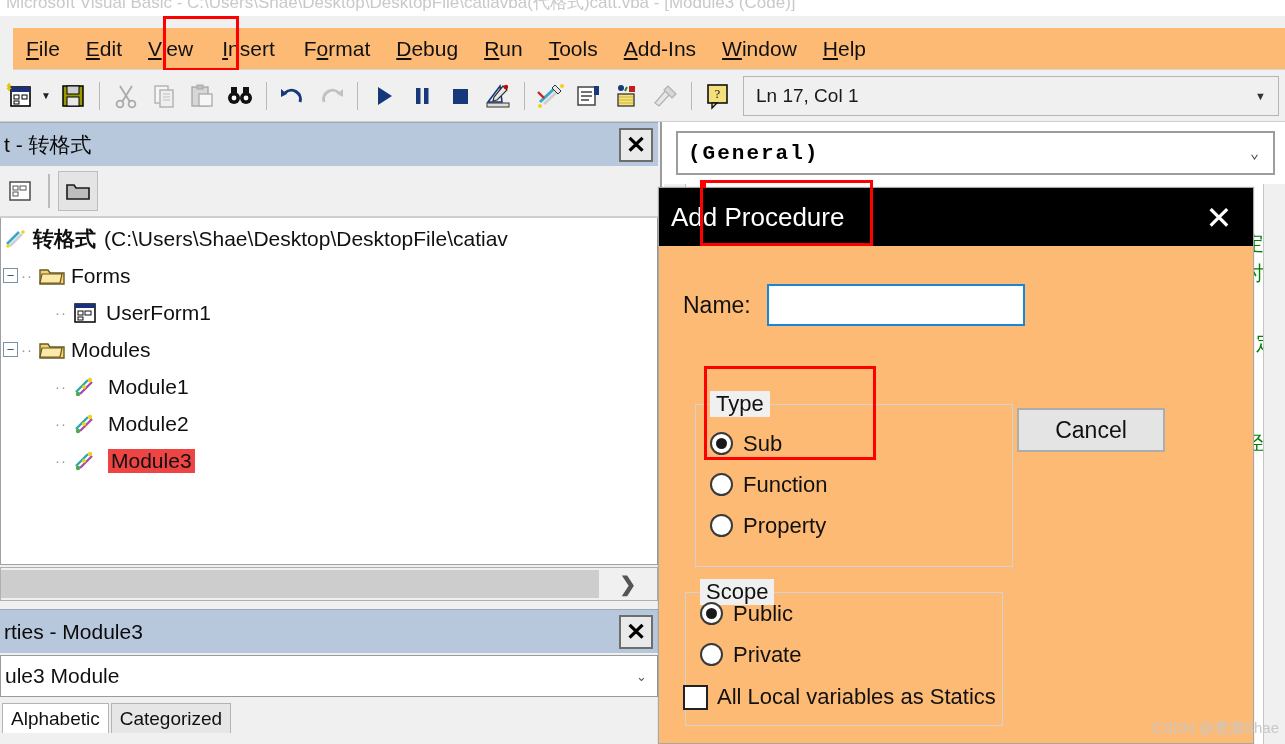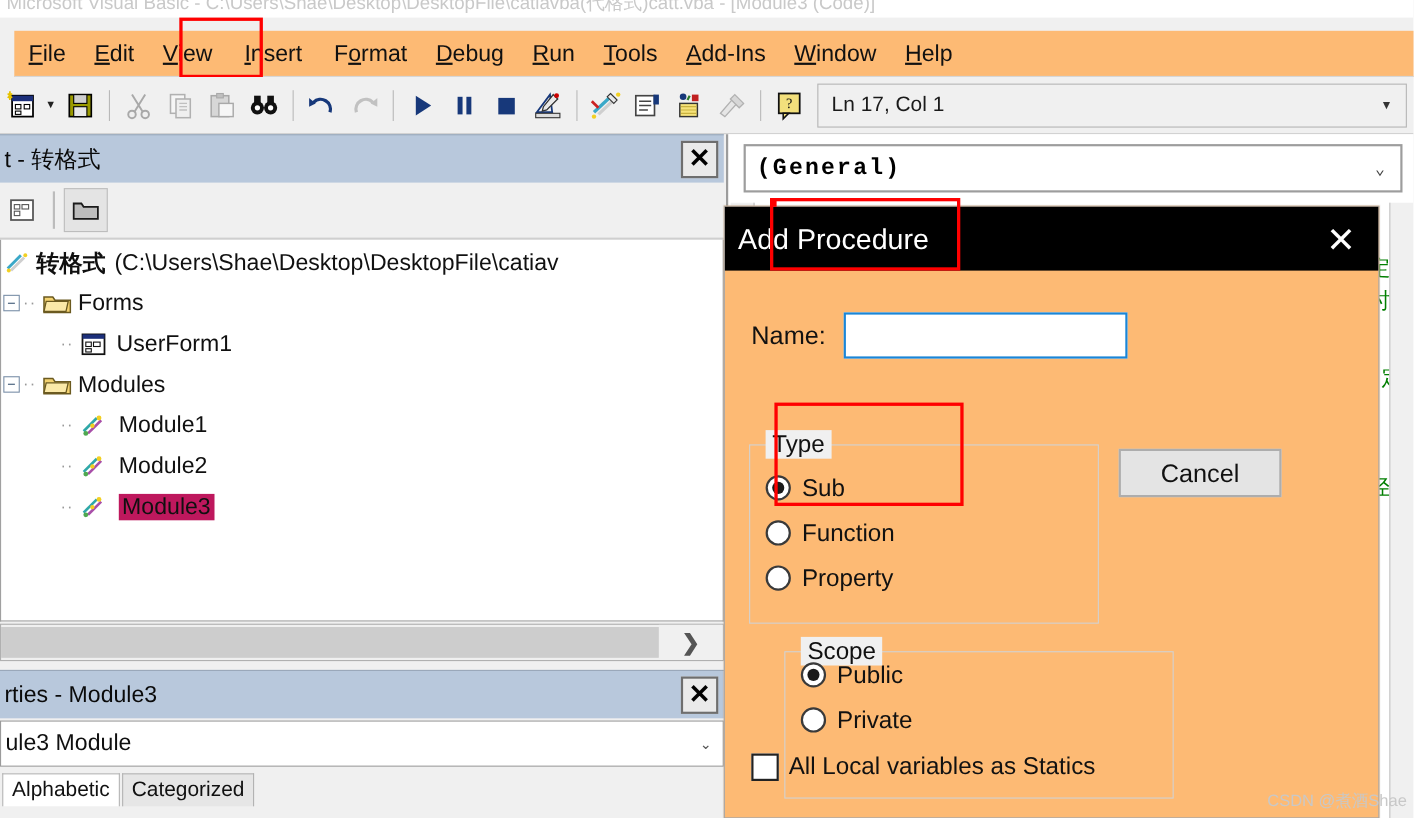--- a/index.html
+++ b/index.html
@@ -97,21 +97,21 @@
   .tree-root .path { font-weight: normal; }
   .indent1 { padding-left: 2px; }
   .indent2 { padding-left: 54px; }
   .expander {
     width: 15px; height: 15px; border: 1px solid #7a8fa8; background: #fff;
     display: inline-flex; align-items: center; justify-content: center;
     font-size: 13px; line-height: 1; color: #33506e; margin-right: 3px;
     flex: 0 0 auto;
   }
   .dots { width: 18px; color: #999; font-size: 15px; letter-spacing:1px; }
-  .selected-label { background: #be185d; padding: 0 3px; }
+  .selected-label { background: #ef4444; padding: 0 3px; }
 
   .hscroll {
     height: 34px; background: #f0f0f0; border: 1px solid #b0b0b0;
     display: flex; align-items: stretch; margin-top: 2px;
   }
   .hscroll .thumb { flex: 1 1 auto; background: #cdcdcd; margin: 2px 0 2px 0; }
   .hscroll .arrow {
     width: 58px; background: #f0f0f0; display: flex; align-items: center;
     justify-content: center; font-size: 20px; font-weight: bold; color: #555;
   }
@@ -556,37 +556,37 @@
 
     <div class="dlg-body">
 
       <div class="name-row">
         <span class="name-label">Name:</span>
         <input class="name-input" type="text" value="" placeholder="" style="">
       </div>
 
       <div class="dlg-btn btn-cancel">Cancel</div>
 
-      <div class="groupbox" style="left:22px; top:158px; width:318px; height:163px;">
+      <div class="groupbox" style="left:36px; top:158px; width:318px; height:163px;">
         <span class="gb-title">Type</span>
         <div class="radio-row" style="margin-top:18px;">
           <span class="radio on"></span>
           <span>Sub</span>
         </div>
         <div class="radio-row">
           <span class="radio"></span>
           <span>Function</span>
         </div>
         <div class="radio-row">
           <span class="radio"></span>
           <span>Property</span>
         </div>
       </div>
 
-      <div class="groupbox" style="left:54px; top:346px; width:354px; height:134px;">
+      <div class="groupbox" style="left:26px; top:346px; width:318px; height:134px;">
         <span class="gb-title">Scope</span>
         <div class="radio-row" style="">
           <span class="radio on"></span>
           <span>Public</span>
         </div>
         <div class="radio-row">
           <span class="radio"></span>
           <span>Private</span>
         </div>
       </div>

